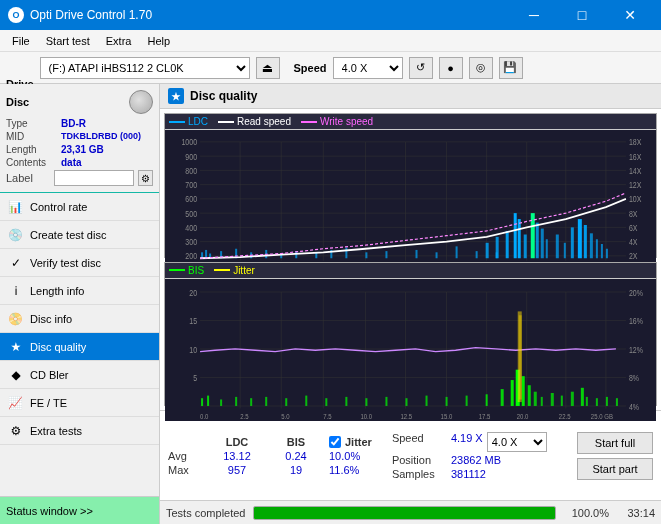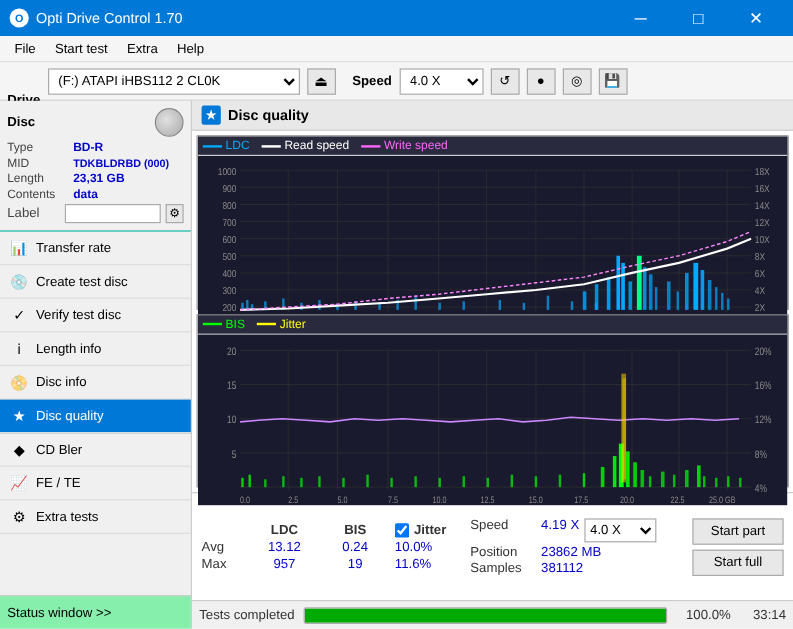--- a/index.html
+++ b/index.html
@@ -495,21 +495,21 @@
       </div>
       <div class="label-row">
         <span class="disc-row-label">Label</span>
         <input class="label-input" type="text" style="">
         <button class="label-btn">⚙</button>
       </div>
     </div>
 
     <div class="nav-item">
       <span class="nav-icon">📊</span>
-      <span>Transfer rate</span>
+      <span>Control rate</span>
     </div>
     <div class="nav-item">
       <span class="nav-icon">💿</span>
       <span>Create test disc</span>
     </div>
     <div class="nav-item">
       <span class="nav-icon">✓</span>
       <span>Verify test disc</span>
     </div>
     <div class="nav-item">
@@ -810,22 +810,22 @@
             <span class="speed-label-s">Position</span>
             <span class="speed-value">23862 MB</span>
           </div>
           <div class="speed-row">
             <span class="speed-label-s">Samples</span>
             <span class="speed-value">381112</span>
           </div>
         </div>
 
         <div class="btns-col">
+          <button class="action-btn">Start full</button>
           <button class="action-btn">Start part</button>
-          <button class="action-btn">Start full</button>
         </div>
       </div>
     </div>
 
     <div class="progress-section">
       <span class="status-text">Tests completed</span>
       <div class="progress-bar-container">
         <div class="progress-bar-fill" style="width:100%;"></div>
       </div>
       <span class="progress-text">100.0%</span>

